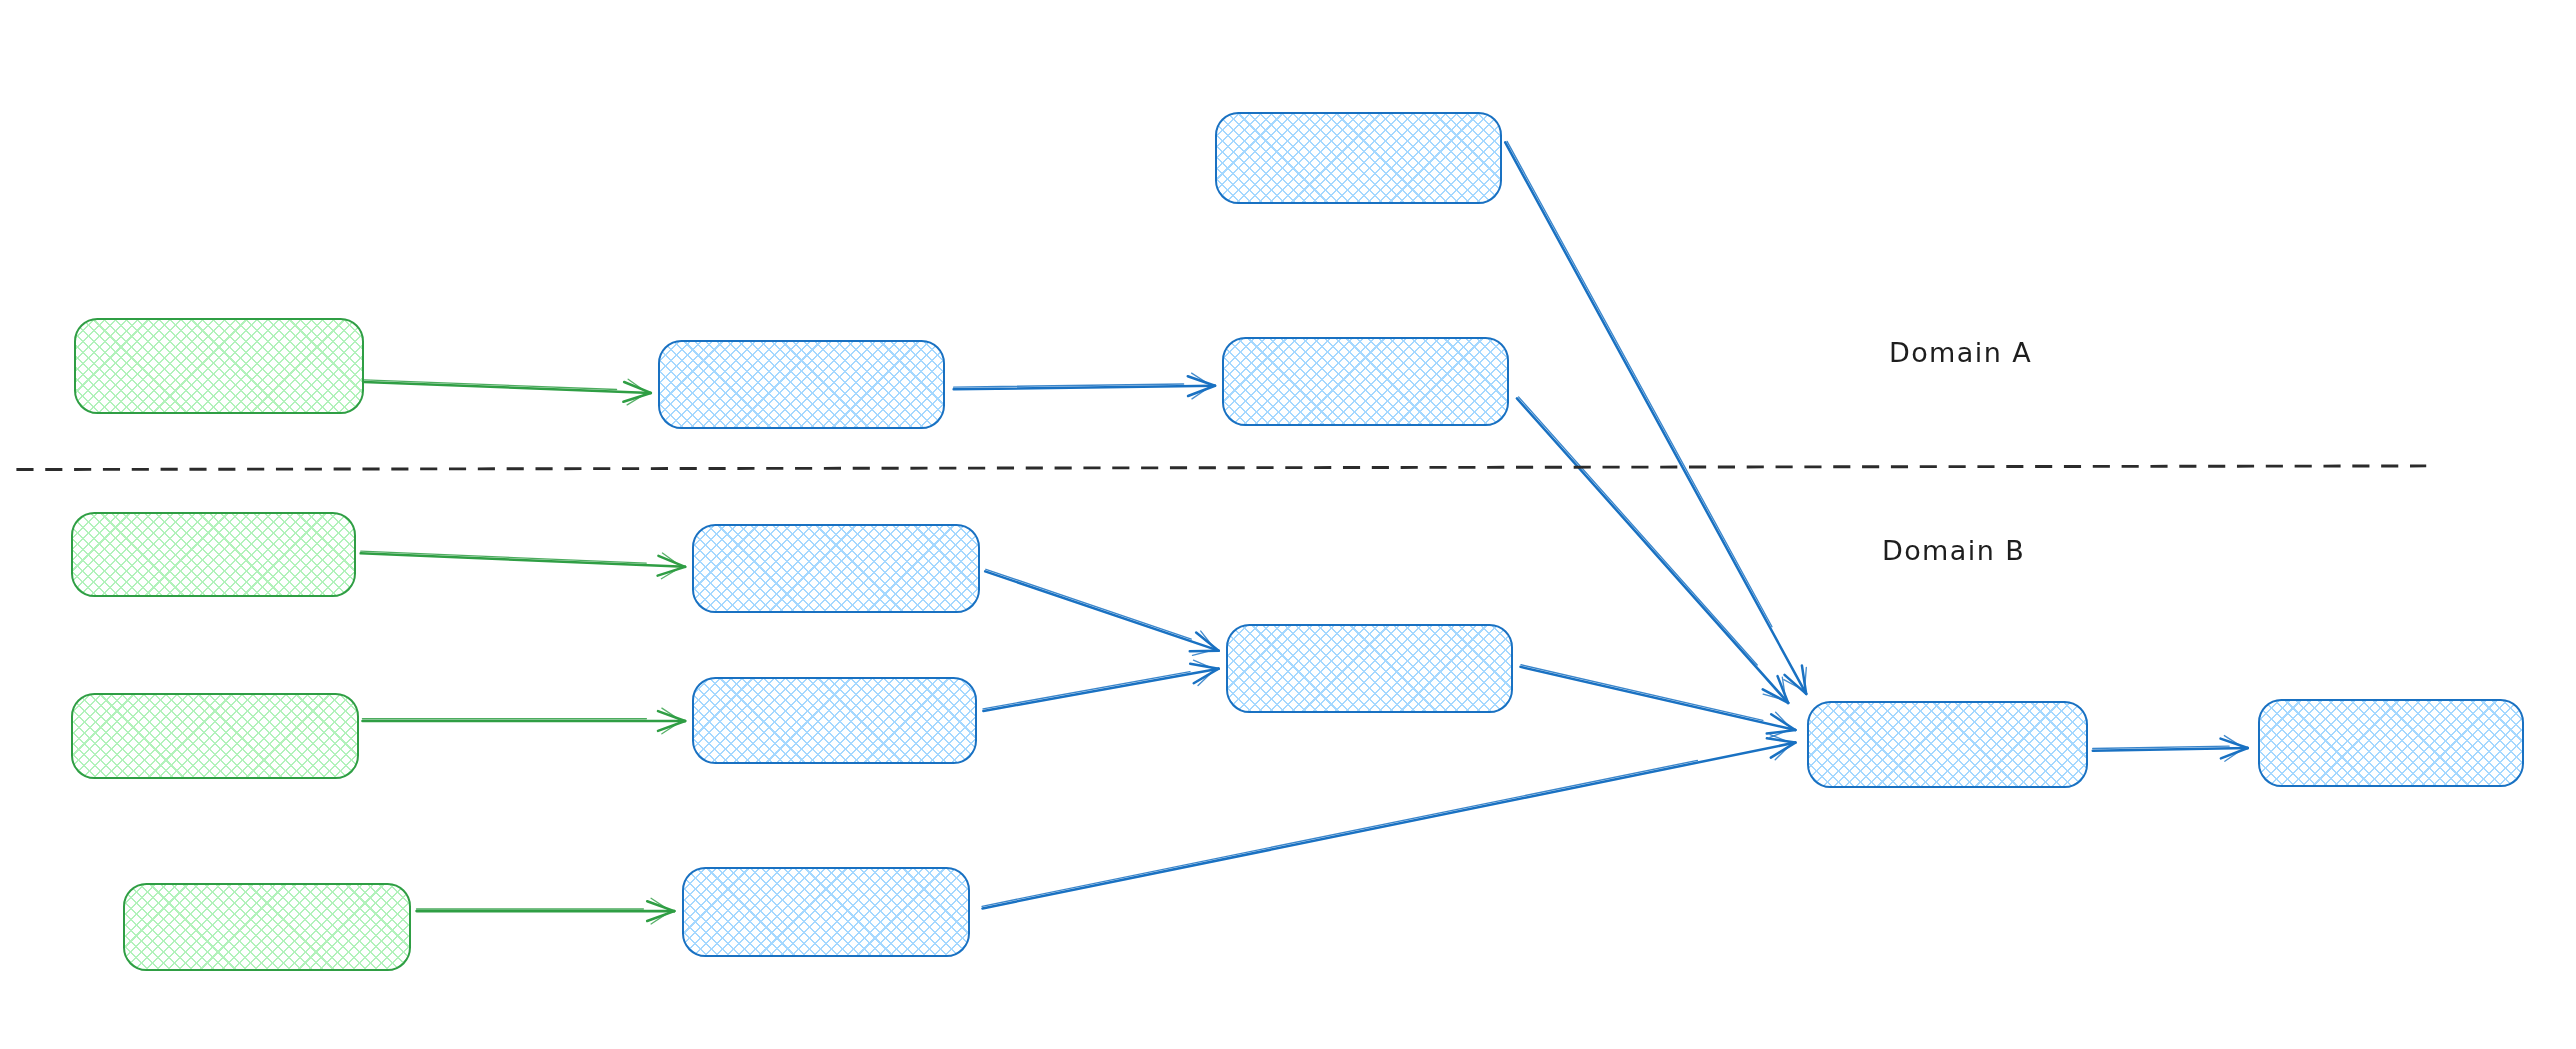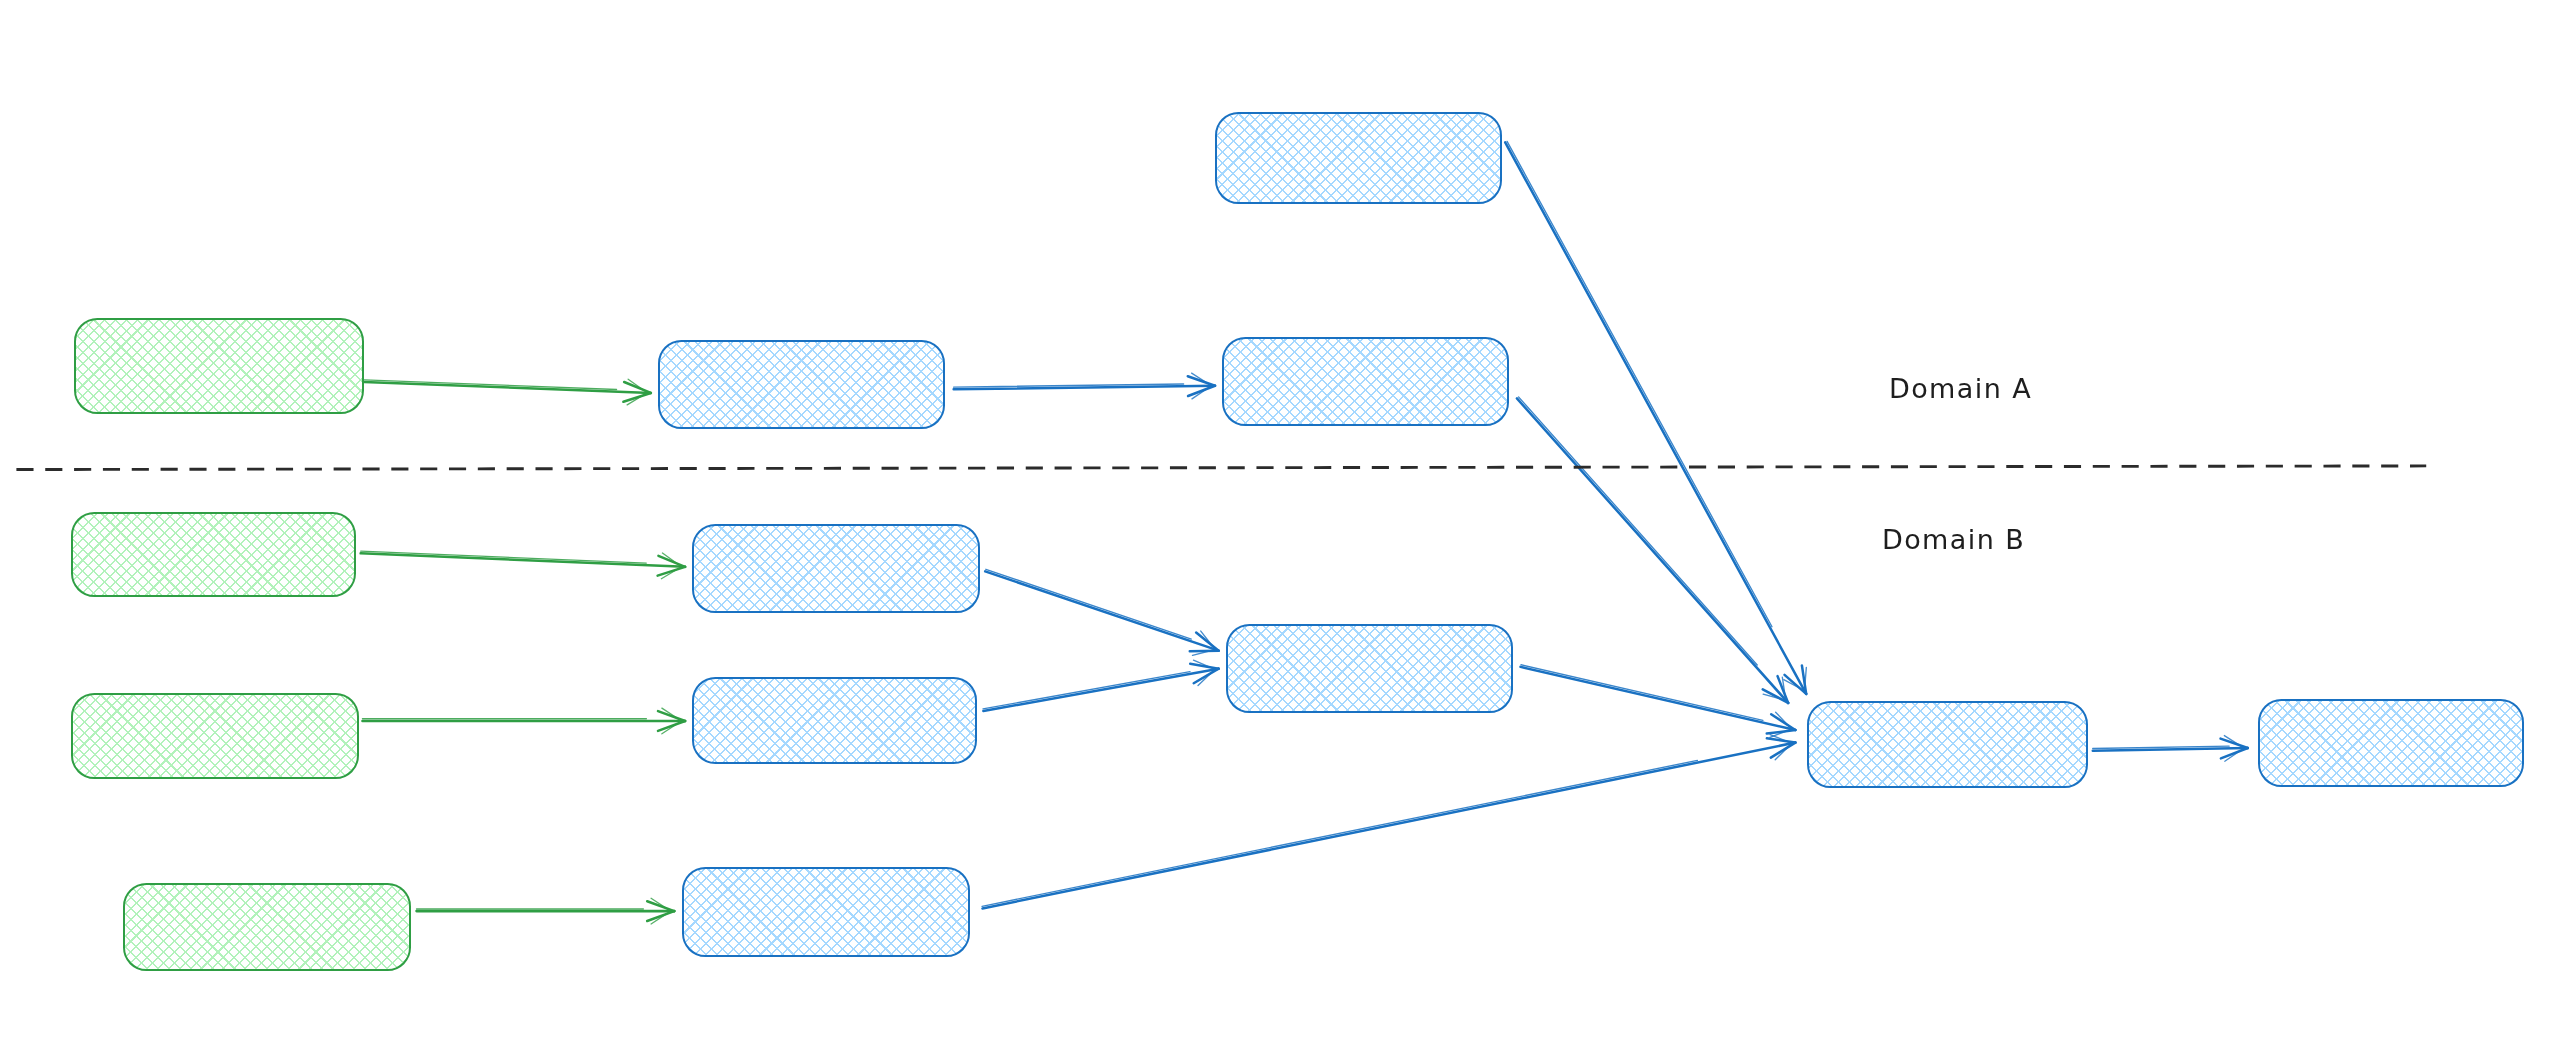--- a/index.html
+++ b/index.html
@@ -157,16 +157,16 @@
       <div class="node green" style="left: 71px; top: 512px; width: 285px; height: 85px;"></div>
       <div class="node blue" style="left: 692px; top: 524px; width: 288px; height: 89px;"></div>
       <div class="node green" style="left: 71px; top: 693px; width: 288px; height: 86px;"></div>
       <div class="node blue" style="left: 692px; top: 677px; width: 285px; height: 87px;"></div>
       <div class="node blue" style="left: 1226px; top: 624px; width: 287px; height: 89px;"></div>
       <div class="node green" style="left: 123px; top: 883px; width: 288px; height: 88px;"></div>
       <div class="node blue" style="left: 682px; top: 867px; width: 288px; height: 90px;"></div>
       <div class="node blue" style="left: 1807px; top: 701px; width: 281px; height: 87px;"></div>
       <div class="node blue" style="left: 2258px; top: 699px; width: 266px; height: 88px;"></div>
     </div>
-  <div class="label" style="left: 1889px; top: 337px; margin-top: 36px;">Domain A</div>
-  <div class="label" style="left: 1882px; top: 524px;">Domain B</div>
+  <div class="label" style="left: 1889px; top: 337px;">Domain A</div>
+  <div class="label" style="left: 1882px; top: 535px;">Domain B</div>
 </div>
 
 
 </body></html>

